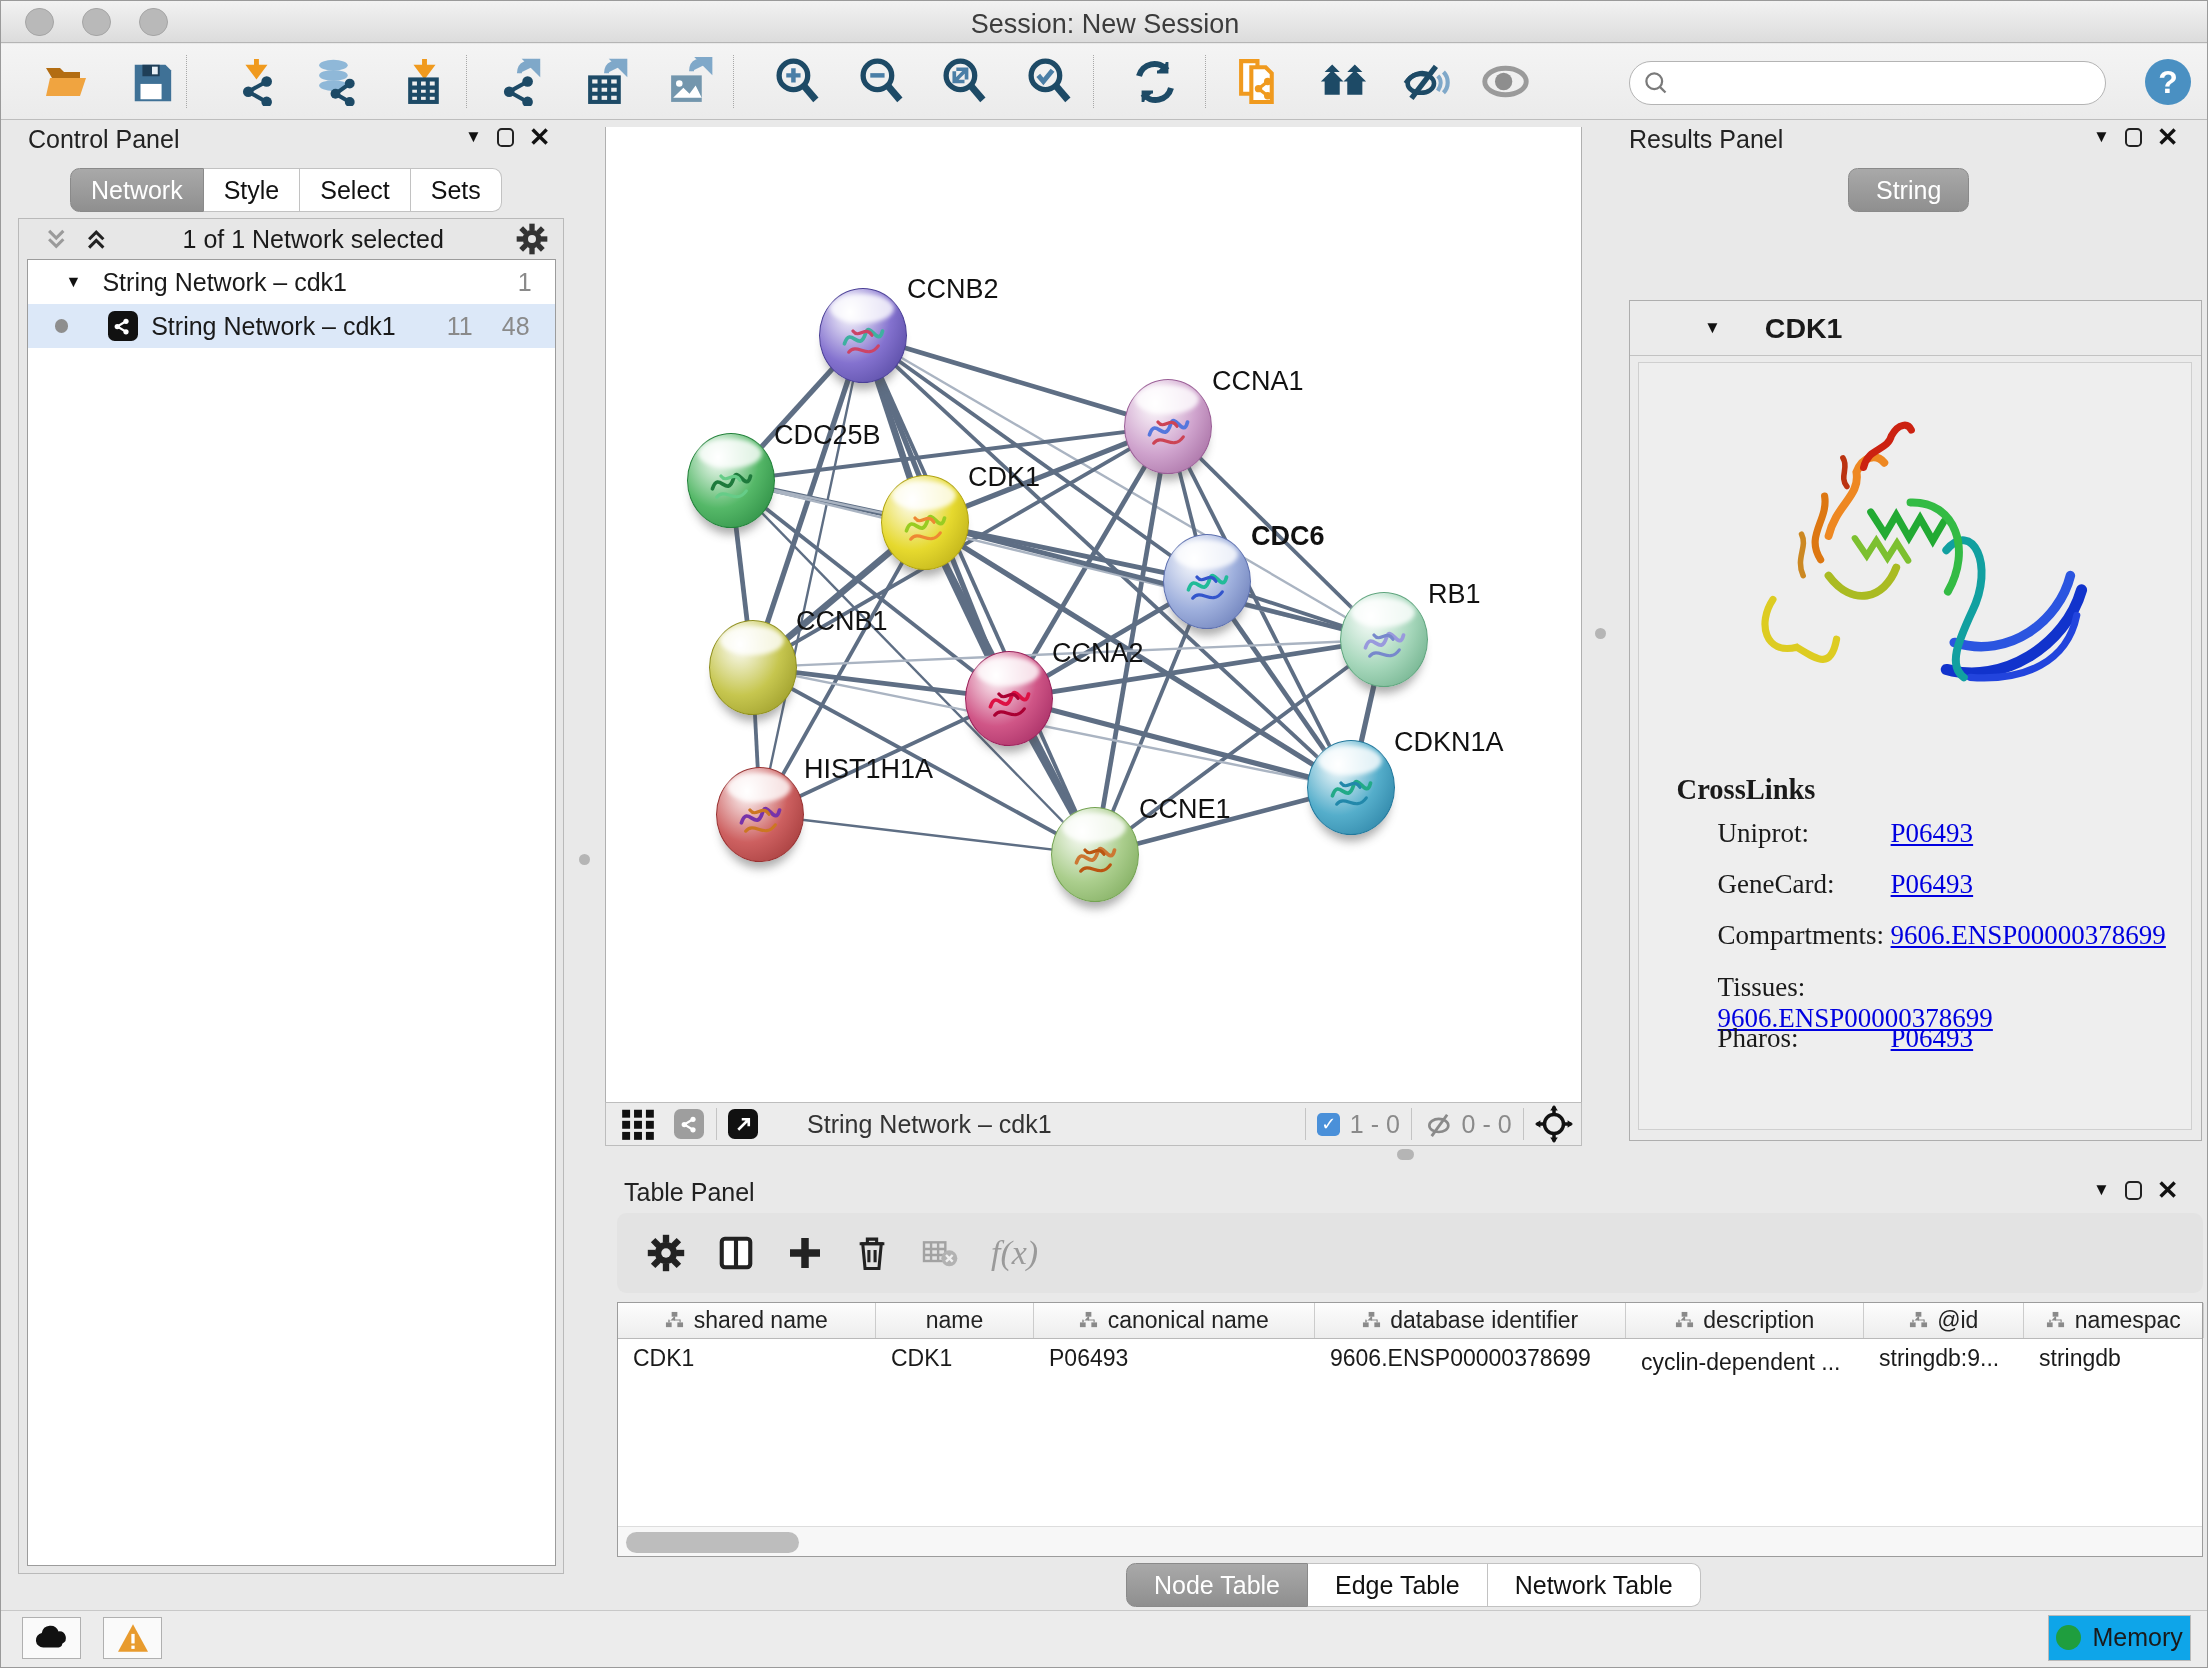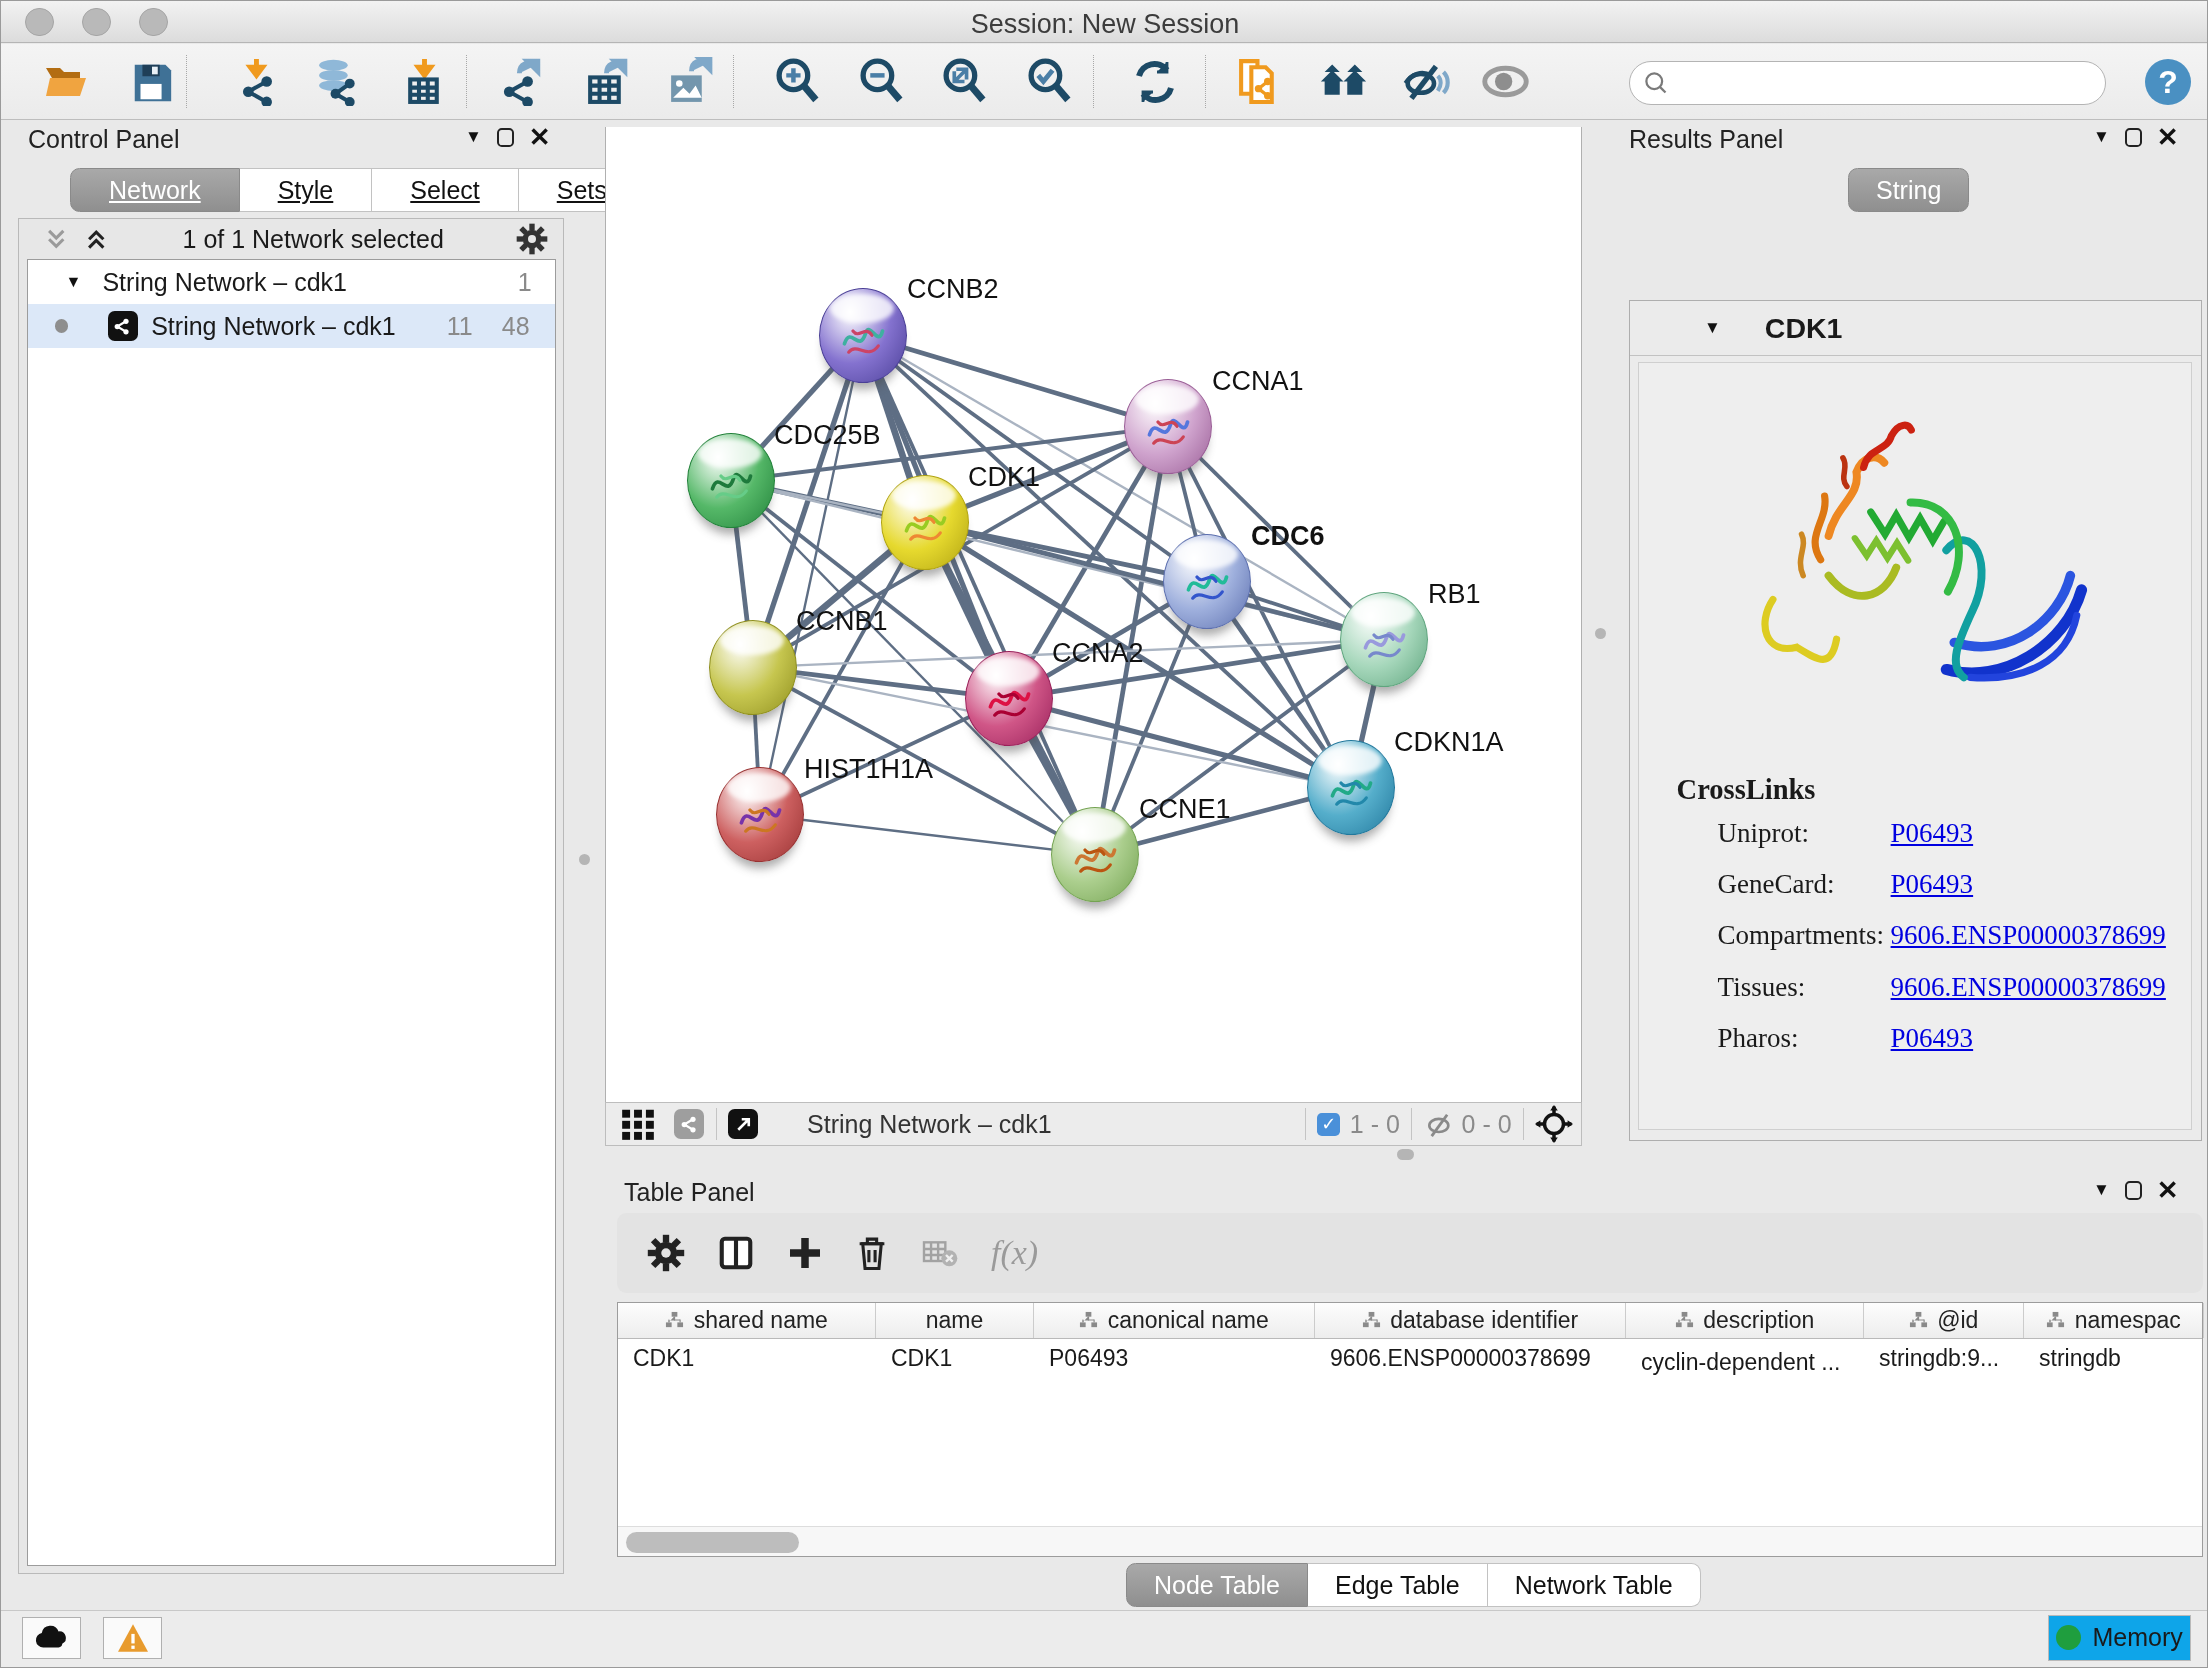--- a/index.html
+++ b/index.html
@@ -37,21 +37,21 @@
     background:#fff; border:1px solid #c2c2c2; border-left-width:0; color:#111; cursor:pointer;}
   .tab:first-child{ border-left-width:1px; border-radius:9.5px 0 0 9.5px;}
   .tab:last-child{ border-radius:0 9.5px 9.5px 0;}
   .tab.sel{ background:linear-gradient(#a9a9a9,#8f8f8f); color:#fff; border-color:#8a8a8a;}
   .tab.single{ border-radius:9.5px; border-left-width:1px;}
 
   
   #cp-title{ left:27px; top:124px;}
   #cp-chrome{ left:464px; top:126px;}
   #cp-tabs{ left:69px; top:167px; display:flex;}
-  #cp-tabs .tab{ padding:0 38px;text-decoration:underline;}
+  #cp-tabs .tab{ padding:0 20px;}
   #cp-box{ left:17px; top:217px; width:546px; height:1356px; background:#e7e7e7; border:1px solid #b9b9b9;}
   #cp-subhdr{ left:0; top:0; width:100%; height:40px; display:flex; align-items:center; font-size:25px;}
   #cp-list{ left:7.6px; top:40px; width:529px; height:1307px; background:#fff; border:1px solid #9c9c9c;}
   .net-row{ position:relative; width:100%; height:44px; display:flex; align-items:center; font-size:25px;}
   .net-row .cnt{ color:#8a8a8a; }
   #row-net{ background:#dce8f8;}
   .share-badge{ width:30px; height:30px; background:#111; border-radius:6.7px; display:flex; align-items:center; justify-content:center;}
 
   
   #canvas{ left:604px; top:126px; width:977px; height:975px; background:#fff; border-left:1px solid #b0b0b0; border-right:1px solid #b0b0b0;}
@@ -574,21 +574,21 @@
             <span class="cl-link">P06493</span>
           </div>
           <div class="cl-row serif" style="top: 506px;">
             <span class="cl-label">GeneCard:</span>
             <span class="cl-link">P06493</span>
           </div>
           <div class="cl-row serif" style="top: 557px;">
             <span class="cl-label">Compartments:</span>
             <span class="cl-link">9606.ENSP00000378699</span>
           </div>
-          <div class="cl-row serif" style="top: 609px;">
+          <div class="cl-row serif" style="top: 609px; flex-direction: column;">
             <span class="cl-label">Tissues:</span>
             <span class="cl-link">9606.ENSP00000378699</span>
           </div>
           <div class="cl-row serif" style="top: 660px;">
             <span class="cl-label">Pharos:</span>
             <span class="cl-link">P06493</span>
           </div>
         </div>
     </div>
   </div>

